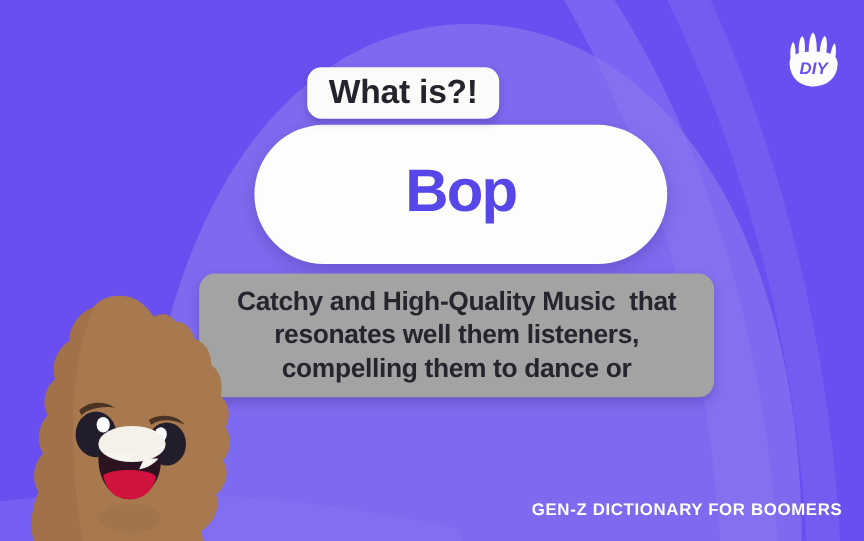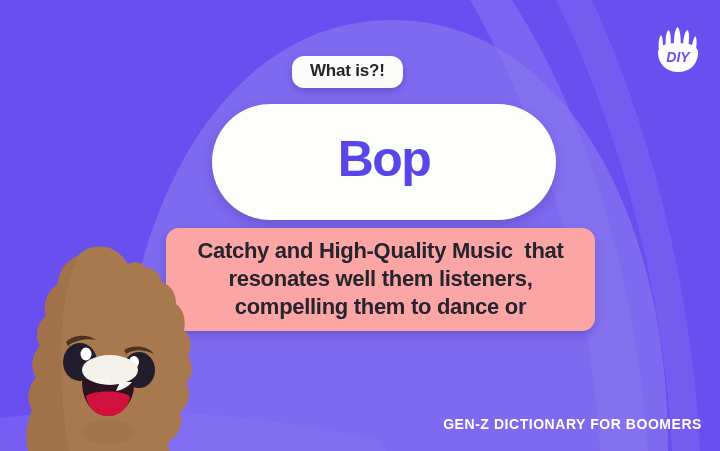--- a/index.html
+++ b/index.html
@@ -29,28 +29,27 @@
   #logo svg { display:block; width:52px; height:50px; }
 
   
   #whatis {
     position:absolute;
     left:256px; top:56px;
     padding:6px 18px 8px 18px;
     background:#fbfbfa;
     border-radius:12px;
     box-shadow:0 3px 7px rgba(40,20,100,.28);
-    font-size:17px;
+    font-size:28px;
     font-weight:bold;
     color:#25232b;
     letter-spacing:-.2px;
     line-height:1.05;
     white-space:nowrap;
     z-index:6;
-    margin-left:36px;
   }
 
   
   #termpill {
     position:absolute;
     left:212px; top:104px;
     width:344px; height:116px;
     background:#fdfdfc;
     border-radius:60px;
     box-shadow:0 5px 12px rgba(40,20,100,.22);
@@ -67,21 +66,21 @@
     line-height:1;
     padding-bottom:6px;
   }
 
   
   #defbox {
     position:absolute;
     left:166px; top:228px;
     width:429px;
     padding:9px 14px 10px 14px;
-    background:#fca5a5;
+    background:#a3a3a3;
     border-radius:13px;
     box-shadow:0 4px 9px rgba(40,20,100,.22);
     z-index:7;
   }
   #defbox .dline {
     display:block;
     text-align:center;
     font-size:22px;
     font-weight:bold;
     color:#26242c;

